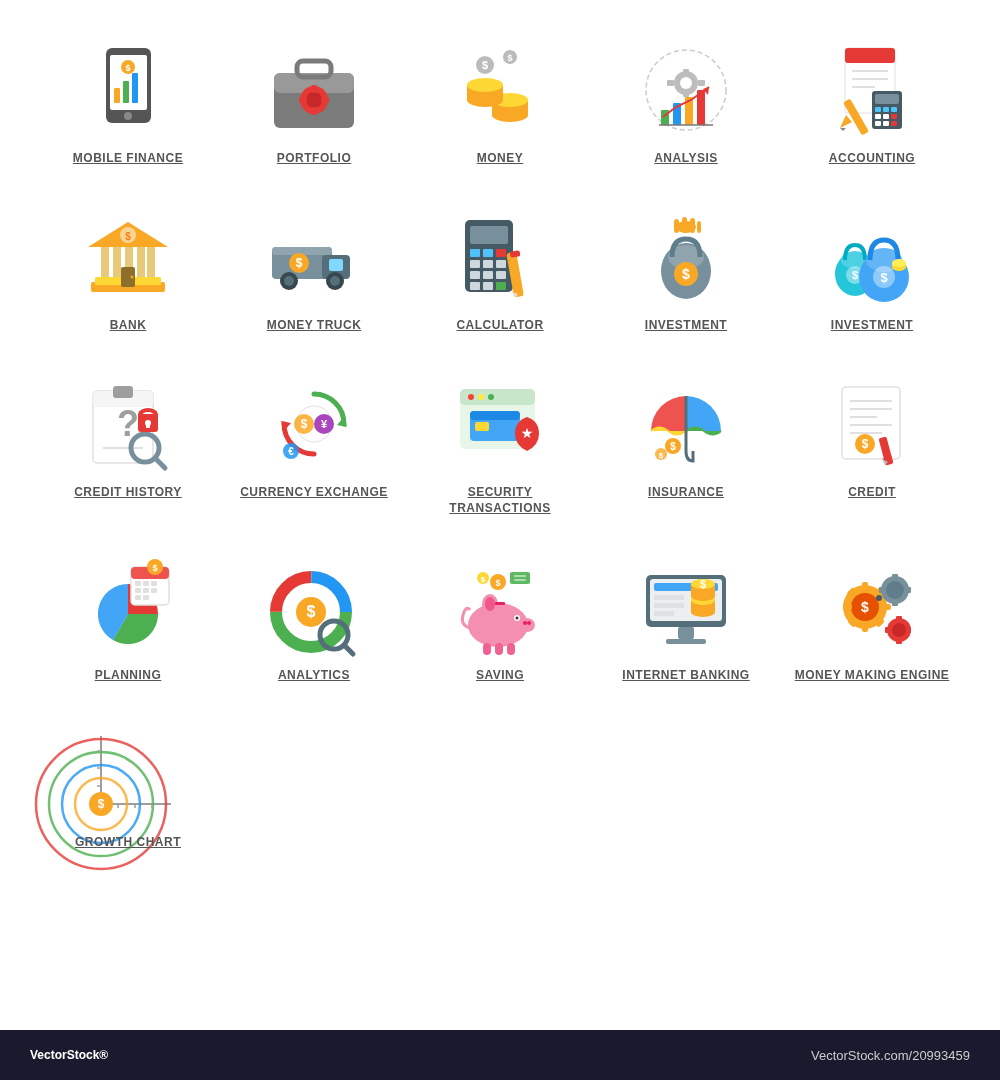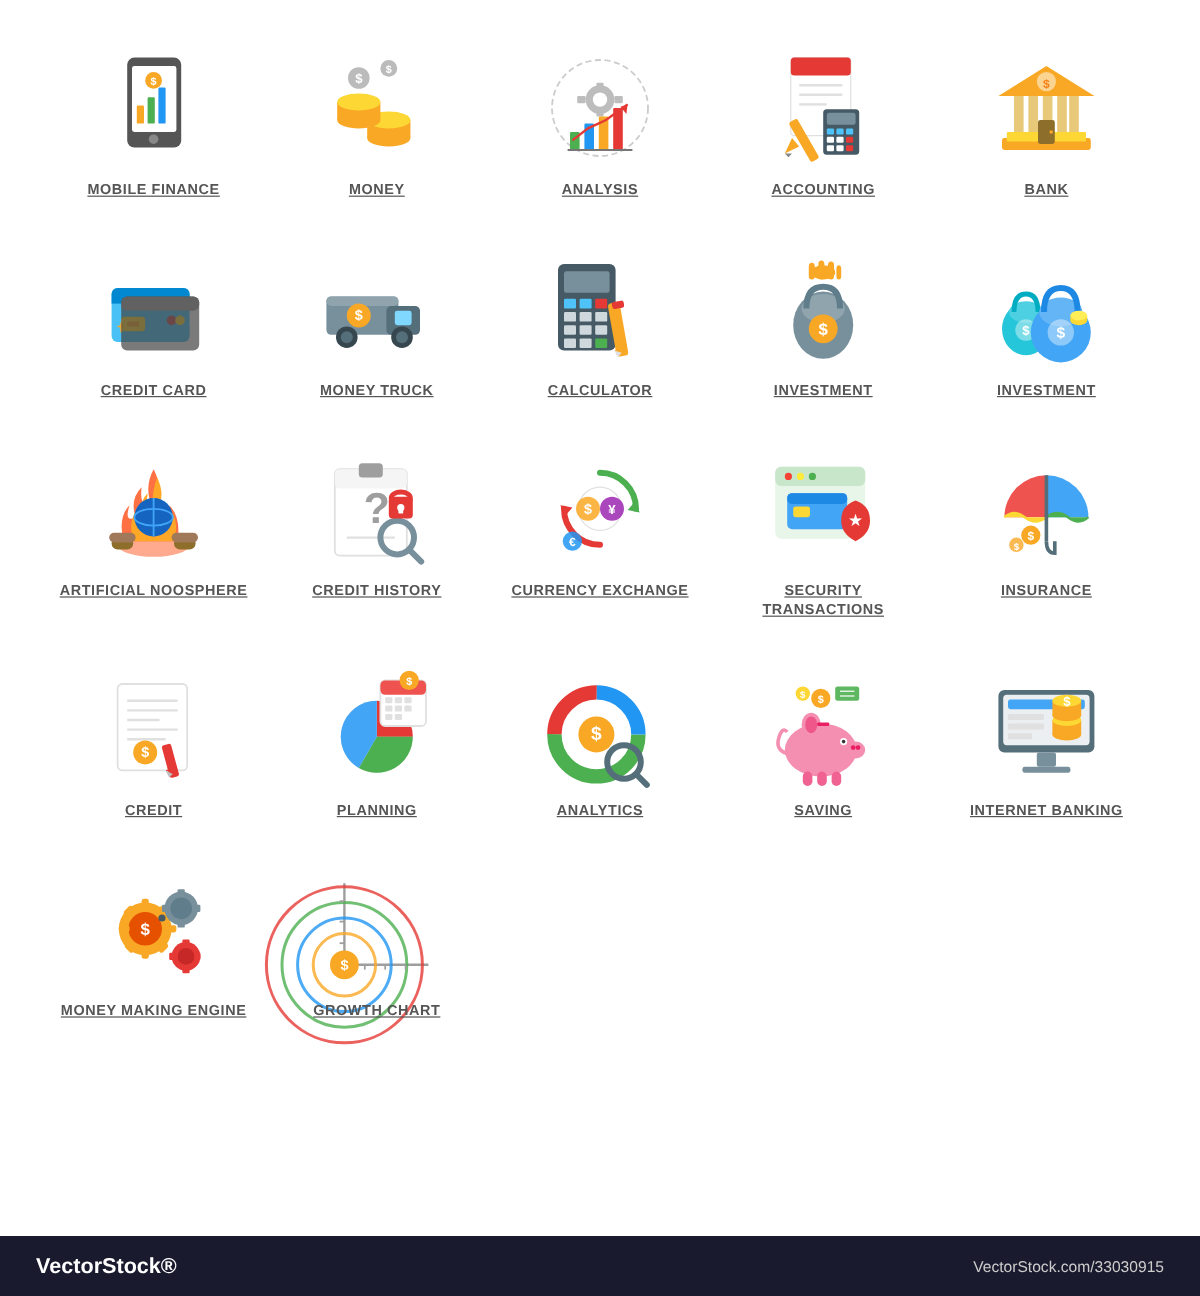--- a/index.html
+++ b/index.html
@@ -77,20 +77,39 @@
           <circle cx="42" cy="24" r="7" fill="#f9a825"></circle>
           <text x="42" y="28" text-anchor="middle" font-size="9" fill="#fff" font-weight="bold">$</text>
 
           <circle cx="42" cy="73" r="4" fill="#888"></circle>
         </svg>
       </div>
       <span class="icon-label">MOBILE FINANCE</span>
     </div>
 
 
+    <div class="icon-item">
+      <div class="icon-box">
+        <svg width="90" height="95" viewBox="0 0 90 95">
+
+          <rect x="5" y="30" width="80" height="55" rx="6" fill="#7b7b7b"></rect>
+          <rect x="5" y="30" width="80" height="20" rx="6" fill="#999"></rect>
+
+          <rect x="28" y="18" width="34" height="16" rx="6" fill="none" stroke="#7b7b7b" stroke-width="5"></rect>
+
+          <circle cx="45" cy="57" r="14" fill="#e53935"></circle>
+          <circle cx="45" cy="57" r="8" fill="#c62828"></circle>
+          <rect x="42" y="42" width="6" height="8" rx="2" fill="#e53935"></rect>
+          <rect x="42" y="64" width="6" height="8" rx="2" fill="#e53935"></rect>
+          <rect x="30" y="54" width="8" height="6" rx="2" fill="#e53935"></rect>
+          <rect x="52" y="54" width="8" height="6" rx="2" fill="#e53935"></rect>
+        </svg>
+      </div>
+      <span class="icon-label">PORTFOLIO</span>
+    </div>
 
     <div class="icon-item">
       <div class="icon-box">
         <svg width="90" height="90" viewBox="0 0 90 90">
 
           <ellipse cx="55" cy="70" rx="18" ry="7" fill="#f9a825"></ellipse>
           <rect x="37" y="55" width="36" height="15" fill="#f9a825"></rect>
           <ellipse cx="55" cy="55" rx="18" ry="7" fill="#fdd835"></ellipse>
 
           <ellipse cx="30" cy="55" rx="18" ry="7" fill="#f9a825"></ellipse>
@@ -185,43 +204,20 @@
           <circle cx="45" cy="23" r="8" fill="#fff" opacity="0.5"></circle>
           <text x="45" y="28" text-anchor="middle" font-size="10" fill="#f57f17" font-weight="bold">$</text>
 
           <rect x="38" y="55" width="14" height="20" rx="2" fill="#8d6e2a"></rect>
           <circle cx="49" cy="65" r="1.5" fill="#f9a825"></circle>
         </svg>
       </div>
       <span class="icon-label">BANK</span>
     </div>
 
-    <div class="icon-item">
-      <div class="icon-box">
-        <svg width="90" height="90" viewBox="0 0 90 90">
-
-          <rect x="10" y="28" width="65" height="45" rx="5" fill="#29b6f6" opacity="0.85"></rect>
-          <rect x="10" y="28" width="65" height="12" rx="5" fill="#0288d1"></rect>
-          <rect x="10" y="36" width="65" height="5" fill="#0288d1"></rect>
-
-          <rect x="18" y="52" width="20" height="12" rx="3" fill="#fdd835"></rect>
-          <rect x="23" y="56" width="10" height="4" rx="1" fill="#f9a825"></rect>
-
-          <line x1="15" y1="60" x2="20" y2="60" stroke="#f9a825" stroke-width="1.5"></line>
-          <line x1="18" y1="57" x2="18" y2="65" stroke="#f9a825" stroke-width="1.5"></line>
-
-          <circle cx="60" cy="55" r="4" fill="#e53935" opacity="0.8"></circle>
-          <circle cx="67" cy="55" r="4" fill="#fdd835"></circle>
-
-          <rect x="18" y="35" width="65" height="45" rx="5" fill="#424242" opacity="0.7"></rect>
-          <rect x="18" y="35" width="65" height="12" rx="5" fill="#616161"></rect>
-        </svg>
-      </div>
-      <span class="icon-label">CREDIT CARD</span>
-    </div>
 
     <div class="icon-item">
       <div class="icon-box">
         <svg width="95" height="80" viewBox="0 0 95 80">
 
           <rect x="5" y="30" width="60" height="32" rx="4" fill="#78909c"></rect>
           <rect x="5" y="30" width="60" height="8" rx="4" fill="#90a4ae"></rect>
 
           <rect x="55" y="38" width="28" height="24" rx="4" fill="#546e7a"></rect>
 
@@ -312,40 +308,20 @@
           <text x="57" y="70" text-anchor="middle" font-size="13" fill="#fff" font-weight="bold">$</text>
 
           <ellipse cx="72" cy="55" rx="7" ry="4" fill="#fdd835"></ellipse>
           <rect x="65" y="51" width="14" height="4" fill="#fdd835"></rect>
           <ellipse cx="72" cy="51" rx="7" ry="4" fill="#ffee58"></ellipse>
         </svg>
       </div>
       <span class="icon-label">INVESTMENT</span>
     </div>
 
-    <div class="icon-item">
-      <div class="icon-box">
-        <svg width="90" height="95" viewBox="0 0 90 95">
-
-          <ellipse cx="45" cy="78" rx="30" ry="10" fill="#ff7043" opacity="0.6"></ellipse>
-          <path d="M20,75 Q15,55 25,45 Q20,60 30,55 Q25,40 35,30 Q33,48 42,42 Q38,28 45,15 Q52,28 48,42 Q55,38 53,55 Q63,60 58,45 Q68,55 65,75 Z" fill="#ff7043"></path>
-          <path d="M28,75 Q23,58 32,48 Q28,62 36,57 Q32,43 40,35 Q38,50 44,44 Q44,32 48,22 Q54,35 50,44 Q56,40 54,57 Q62,62 58,48 Q67,58 62,75 Z" fill="#ffa726"></path>
-
-          <circle cx="45" cy="55" r="16" fill="#1565c0"></circle>
-          <ellipse cx="45" cy="55" rx="16" ry="7" fill="none" stroke="#42a5f5" stroke-width="1.5"></ellipse>
-          <line x1="45" y1="39" x2="45" y2="71" stroke="#42a5f5" stroke-width="1.5"></line>
-
-          <rect x="10" y="72" width="18" height="10" rx="5" fill="#8d6e2a"></rect>
-          <rect x="62" y="72" width="18" height="10" rx="5" fill="#8d6e2a"></rect>
-          <rect x="8" y="68" width="22" height="8" rx="4" fill="#a0785a"></rect>
-          <rect x="60" y="68" width="22" height="8" rx="4" fill="#a0785a"></rect>
-        </svg>
-      </div>
-      <span class="icon-label">ARTIFICIAL NOOSPHERE</span>
-    </div>
 
     <div class="icon-item">
       <div class="icon-box">
         <svg width="90" height="95" viewBox="0 0 90 95">
 
           <rect x="10" y="15" width="60" height="72" rx="4" fill="#fff" stroke="#e0e0e0" stroke-width="1.5"></rect>
           <rect x="10" y="15" width="60" height="16" rx="4" fill="#f5f5f5"></rect>
           <rect x="30" y="10" width="20" height="12" rx="3" fill="#9e9e9e"></rect>
 
           <text x="45" y="60" text-anchor="middle" font-size="36" fill="#9e9e9e" font-weight="bold">?</text>
@@ -626,15 +602,15 @@
           <line x1="14" y1="60" x2="18" y2="60" stroke="#9e9e9e" stroke-width="1.5"></line>
         </svg>
       </div>
       <span class="icon-label">GROWTH CHART</span>
     </div>
 
   </div>
 </div>
 
 <div class="footer">
-  <span style="font-size:18px; font-weight:bold;">VectorStock®</span>
-  <span style="font-size:13px; color:#ccc;">VectorStock.com/33030915</span>
+  <span style="font-size:12px; font-weight:bold;">VectorStock®</span>
+  <span style="font-size:13px; color:#ccc;">VectorStock.com/20993459</span>
 </div>
 
 </body></html>

